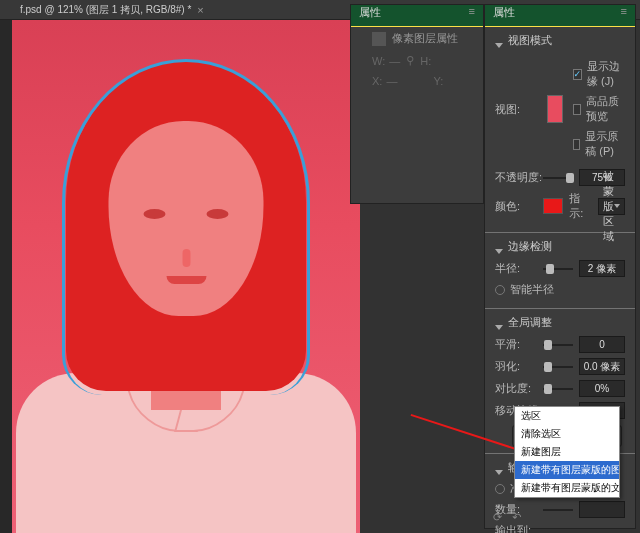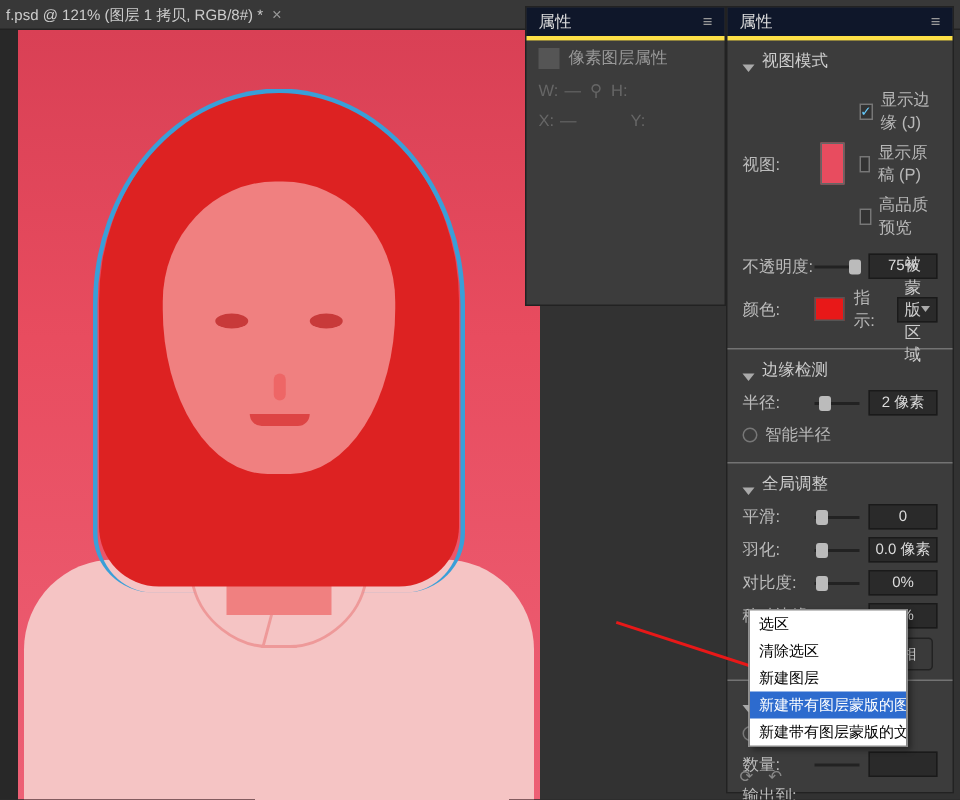--- a/index.html
+++ b/index.html
@@ -1,62 +1,62 @@
 <!DOCTYPE html>
 <html><head>
 <meta charset="utf-8">
 <style>
 *{margin:0;padding:0;box-sizing:border-box;font-family:"Microsoft YaHei",sans-serif;font-size:11px}
 body{background:#323232;width:640px;height:533px;overflow:hidden;position:relative;color:#b8b8b8}
-.tabbar{background:#383838;height:20px;display:flex;align-items:center;padding:0 4px;border-bottom:1px solid #222}
+.tabbar{background:#383838;height:20px;display:flex;align-items:center;padding:0 20px;border-bottom:1px solid #222}
 .tab{color:#ccc;font-size:10px}
 .close-x{margin-left:6px;color:#999}
 .canvas{position:absolute;left:0;top:20px;width:360px;height:513px;background:#282828}
 .photo{position:absolute;left:12px;top:0;width:348px;height:513px;background:linear-gradient(180deg,#d94055 0%,#e84c5f 40%,#ed6075 100%)}
 .head{position:absolute;left:50%;top:8%;transform:translateX(-50%);width:250px;height:350px}
 .hair{position:absolute;left:50%;top:0;transform:translateX(-50%);width:240px;height:330px;background:#d22;border-radius:120px 120px 40px 40px/140px 140px 40px 40px}
 .outline{position:absolute;left:50%;top:-2px;transform:translateX(-50%);width:248px;height:336px;border:3px solid #3a9fd8;border-radius:124px 124px 40px 40px/144px 144px 40px 40px;border-bottom:none;pointer-events:none}
 .face{position:absolute;left:50%;top:60px;transform:translateX(-50%);width:155px;height:195px;background:#f08080;border-radius:75px 75px 70px 70px/80px 80px 110px 110px}
 .eye{position:absolute;width:22px;height:10px;background:#c83a3a;border-radius:50%;top:88px}
 .eye.l{left:35px}.eye.r{right:35px}
 .nose{position:absolute;left:50%;top:128px;transform:translateX(-50%);width:8px;height:18px;background:#e66;border-radius:4px}
 .mouth{position:absolute;left:50%;top:155px;transform:translateX(-50%);width:40px;height:8px;background:#d44;border-radius:0 0 20px 20px}
 .neck{position:absolute;left:50%;top:340px;transform:translateX(-50%);width:70px;height:50px;background:#f08080}
 .shirt{position:absolute;left:50%;bottom:0;transform:translateX(-50%);width:340px;height:160px;background:#f5c4c4;border-radius:60px 60px 0 0}
 .collar{position:absolute;left:50%;top:0;transform:translateX(-50%);width:120px;height:55px}
 .collar::before,.collar::after{content:"";position:absolute;top:0;width:55px;height:55px;background:#f5c4c4;border:2px solid #e99}
 .collar::before{left:5px;transform:skewX(15deg);border-radius:0 0 0 40px}
 .collar::after{right:5px;transform:skewX(-15deg);border-radius:0 0 40px 0}
 .panel1{position:absolute;left:350px;top:4px;width:134px;height:200px;background:#3c3c3c;border:1px solid #222}
 .panel2{position:absolute;left:484px;top:4px;right:4px;bottom:4px;background:#3c3c3c;border:1px solid #222;overflow:visible}
-.phead{display:flex;align-items:center;height:22px;padding:0 8px;border-bottom:3px solid #fde047;background:#0f172a}
+.phead{display:flex;align-items:flex-start;height:22px;padding:0 8px;border-bottom:1px solid #fde047;background:#14532d}
 .ptab{color:#ddd;font-size:11px}
 .pdots{margin-left:auto;color:#999;cursor:pointer}
-.prow{display:flex;align-items:center;padding:4px 8px;font-size:10px;color:#999}
+.prow{display:flex;align-items:center;padding:4px 21px;font-size:10px;color:#999}
 .picon{width:14px;height:14px;background:#555;margin-right:6px;display:inline-block}
 .sec{padding:6px 10px;border-top:1px solid #737373}
 .secfirst{border-top:none}
 .sect{display:flex;align-items:flex-end;color:#ccc;font-size:11px;margin-bottom:6px}
 .tri{display:inline-block;width:0;height:0;border-left:4px solid transparent;border-right:4px solid transparent;border-top:5px solid #aaa;margin-right:5px}
 .row{display:flex;align-items:center;margin:5px 0;font-size:10px}
 .lbl{width:48px;color:#bbb;flex-shrink:0}
 .chk{width:11px;height:11px;border:1px solid #777;background:#333;margin-right:5px;display:inline-flex;align-items:center;justify-content:center;cursor:pointer}
 .chk.on::after{content:"✓";color:#6cf;font-size:9px}
 .radio{width:10px;height:10px;border:1px solid #777;border-radius:50%;margin-right:5px;cursor:pointer}
 .thumb{width:22px;height:28px;background:#e84c5f;border:1px solid #666;margin:0 4px}
 .slider{flex:1;height:14px;position:relative;margin-right:6px}
 .track{position:absolute;left:0;right:0;top:6px;height:2px;background:#222}
 .knob{position:absolute;top:2px;width:8px;height:10px;background:#bbb;border-radius:2px;cursor:pointer}
 .valbox{width:46px;height:17px;background:#2a2a2a;border:1px solid #1a1a1a;color:#ddd;text-align:center;line-height:15px;font-size:10px}
 .swatch{width:22px;height:16px;background:#e81818;border:1px solid #555;cursor:pointer}
 .ddl{height:17px;background:#2a2a2a;border:1px solid #1a1a1a;color:#ccc;padding:0 4px;display:flex;align-items:center;font-size:10px;cursor:pointer;flex:1}
 .ddl::after{content:"";margin-left:auto;width:0;height:0;border-left:3px solid transparent;border-right:3px solid transparent;border-top:4px solid #aaa}
 .btn{padding:3px 10px;background:#3a3a3a;border:1px solid #222;border-radius:3px;color:#ccc;font-size:10px;cursor:pointer;margin:0 3px}
 .btnrow{display:flex;justify-content:flex-end;margin-top:6px}
-.dropdown{position:absolute;right:30px;bottom:30px;width:106px;background:#fff;border:1px solid #888;box-shadow:2px 2px 4px rgba(0,0,0,.4);z-index:10}
+.dropdown{position:absolute;right:15px;bottom:30px;width:106px;background:#fff;border:1px solid #888;box-shadow:2px 2px 4px rgba(0,0,0,.4);z-index:10}
 .ddi{padding:2px 6px;font-size:10px;color:#000;cursor:pointer;white-space:nowrap;overflow:hidden}
 .ddi.sel{background:#2d6bce;color:#fff}
 .arrow{position:absolute;left:405px;bottom:80px;width:120px;height:2px;background:#e81818;transform:rotate(18deg);transform-origin:right center;z-index:5}
 .arrow::after{content:"";position:absolute;right:-2px;top:-4px;width:0;height:0;border-left:10px solid #e81818;border-top:5px solid transparent;border-bottom:5px solid transparent}
 .footicons{position:absolute;bottom:4px;left:8px;right:8px;display:flex;gap:10px;color:#888;font-size:12px}
 .footicons span{cursor:pointer}
 .dim{color:#666}
 </style>
 </head>
 <body>
@@ -122,25 +122,25 @@
     <div class="row">
         <span class="lbl">视图:</span>
         <div class="thumb"></div>
       <div style="margin-left:6px">
         <div class="row">
             <span class="chk on"></span>
             <span>显示边缘 (J)</span>
           </div>
         <div class="row">
             <span class="chk"></span>
-            <span>显示原稿 (P)</span>
+            <span>高品质预览</span>
           </div>
         <div class="row">
             <span class="chk"></span>
-            <span>高品质预览</span>
+            <span>显示原稿 (P)</span>
           </div>
       </div>
     </div>
     <div class="row">
         <span class="lbl">不透明度:</span>
         <div class="slider">
           <div class="track"></div>
           <div class="knob" style="left:75%"></div>
         </div>
         <div class="valbox">75%</div>

